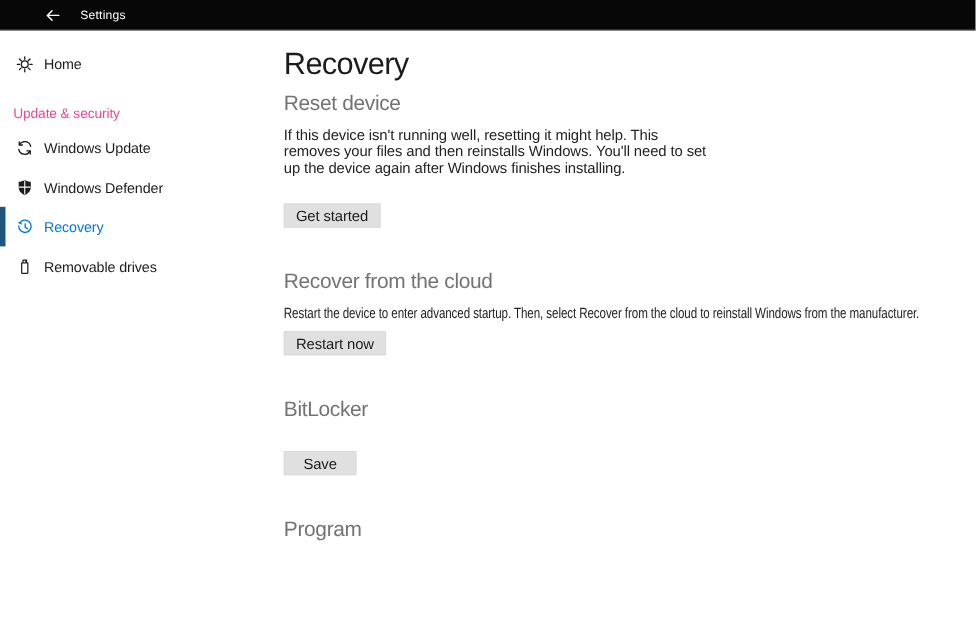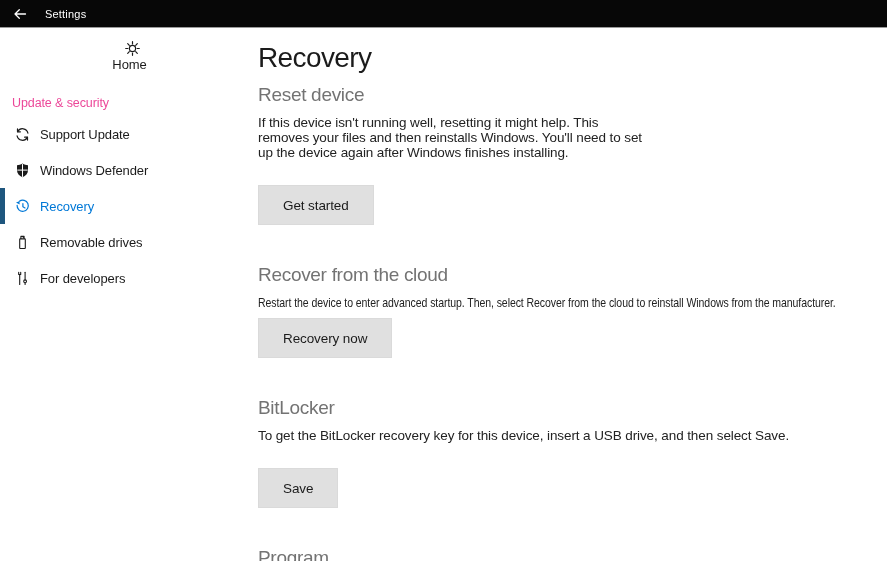--- a/index.html
+++ b/index.html
@@ -6,46 +6,46 @@
   body{
     width:887px;height:561px;position:relative;overflow:hidden;
     background:#ffffff;color:#1b1b1b;
     font-family:"Liberation Sans","DejaVu Sans",sans-serif;
     letter-spacing:-0.1px;
   }
   
   .titlebar{
     position:absolute;top:0;left:0;right:0;height:27px;
     background:#070707;border-bottom:1px solid #9a9a9a;
-    display:flex;align-items:center;color:#fff;z-index:10;
+    display:flex;align-items:center;color:#fff;z-index:10;padding-left:28px;
   }
   .back-btn{width:16px;height:16px;margin-left:12px;display:flex;align-items:center;justify-content:center;cursor:pointer;}
   .titlebar-title{margin-left:17px;font-size:11px;letter-spacing:0.2px;}
   
   .edge-strip{position:absolute;left:0;top:28px;bottom:0;width:3px;background:#f6ee3a;z-index:5;}
   
   .sidebar{position:absolute;left:0;top:28px;bottom:0;width:250px;background:#fff;z-index:6;}
   .nav-item{position:relative;height:36px;display:flex;align-items:center;cursor:pointer;color:#1b1b1b;}
   .nav-item .icon{width:17px;height:17px;margin-left:14px;flex:0 0 17px;display:flex;align-items:center;justify-content:center;}
   .nav-item .label{margin-left:9px;font-size:13px;white-space:nowrap;}
   .nav-item.selected{color:#0078d7;}
   .sel-bar{position:absolute;left:0;top:0;width:5px;height:36px;background:#1e567e;}
-  .home-item{margin-top:12px;flex-direction:column;}
+  .home-item{margin-top:12px;}
   .group-label{margin:19px 0 5px 12px;font-size:12.5px;color:#ec4899;line-height:16px;}
   svg{display:block;}
   
   .main{position:absolute;left:258px;top:28px;right:2px;bottom:0;}
   .page-title{margin:14px 0 0;font-size:28px;font-weight:300;line-height:32px;letter-spacing:-0.6px;color:#1b1b1b;}
   .block h2{margin:38px 0 0;font-size:19px;font-weight:400;line-height:24px;letter-spacing:-0.3px;color:#737373;}
   .block.first h2{margin-top:9px;}
   .body-text{margin:8px 0 0;font-size:13.5px;line-height:15px;white-space:pre-line;color:#222;}
   .body-text.oneline{white-space:nowrap;display:inline-block;transform:scaleX(0.78);transform-origin:0 50%;}
   .btn{
-    display:inline-block;margin-top:7px;height:40px;min-width:66px;box-sizing:border-box;
-    padding:3px 24px;background:#e0e0e0;border:1px solid #dadada;
+    display:inline-block;margin-top:7px;height:22px;min-width:66px;box-sizing:border-box;
+    padding:3px 10px;background:#e0e0e0;border:1px solid #dadada;
     font-family:inherit;font-size:13.5px;color:#1b1b1b;text-align:center;cursor:pointer;letter-spacing:-0.1px;
   }
 </style>
 </head>
 <body>
 
 <div class="titlebar">
   <div class="back-btn">
     <span>
       <svg width="16" height="16" viewBox="0 0 16 16" fill="none" stroke="#ffffff" stroke-width="1.3" stroke-linecap="round" stroke-linejoin="round">
@@ -74,21 +74,21 @@
 
   <div class="nav-item">
     <span class="icon">
       <svg width="17" height="17" viewBox="0 0 17 17" fill="none" stroke="currentColor" stroke-width="1.2" stroke-linecap="round" stroke-linejoin="round">
         <path d="M13.9 7.1a5.5 5.5 0 0 0-10.2-1.5"></path>
         <path d="M3.1 9.9a5.5 5.5 0 0 0 10.2 1.5"></path>
         <path d="M3.5 2.9v2.9h2.9"></path>
         <path d="M13.5 14.1v-2.9h-2.9"></path>
       </svg>
     </span>
-    <span class="label">Support Update</span>
+    <span class="label">Windows Update</span>
   </div>
 
   <div class="nav-item">
     <span class="icon">
       <svg width="17" height="17" viewBox="0 0 17 17">
         <path d="M8.5 1.6C6.7 2.7 4.8 3.2 3 3.3v4.9c0 3.3 2.2 5.7 5.5 7.1 3.3-1.4 5.5-3.8 5.5-7.1V3.3c-1.8-.1-3.7-.6-5.5-1.7z" fill="currentColor"></path>
         <path d="M8.5 2.1v12.8M3.3 8.1h10.4" stroke="#ffffff" stroke-width="1"></path>
       </svg>
     </span>
     <span class="label">Windows Defender</span>
@@ -111,55 +111,44 @@
     <span class="icon">
       <svg width="17" height="17" viewBox="0 0 17 17" fill="none" stroke="currentColor" stroke-width="1.1" stroke-linejoin="round">
         <rect x="5.7" y="4.9" width="5.6" height="9.6" rx="0.5"></rect>
         <path d="M6.9 4.9V2.4h3.2v2.5"></path>
         <path d="M9.3 3.1v.8"></path>
       </svg>
     </span>
     <span class="label">Removable drives</span>
   </div>
 
-  <div class="nav-item">
-    <span class="icon">
-      <svg width="17" height="17" viewBox="0 0 17 17" fill="none" stroke="currentColor" stroke-width="1.1" stroke-linecap="round">
-        <path d="M4.7 2.2v2.3M6.7 2.2v2.3M4.7 4.5h2M5.7 4.7v9.7"></path>
-        <path d="M11.1 2.2v7.7"></path>
-        <circle cx="11.1" cy="11.3" r="1.4"></circle>
-        <path d="M11.1 12.7v1.7"></path>
-      </svg>
-    </span>
-    <span class="label">For developers</span>
-  </div>
 
 
 </div>
 
 <div class="main">
   <h1 class="page-title">Recovery</h1>
 
   <section class="block first">
     <h2>Reset device</h2>
     <p class="body-text">If this device isn't running well, resetting it might help. This
 removes your files and then reinstalls Windows. You'll need to set
 up the device again after Windows finishes installing.</p><br>
     <button class="btn">Get started</button>
   </section>
 
   <section class="block">
     <h2>Recover from the cloud</h2>
     <p class="body-text oneline">Restart the device to enter advanced startup. Then, select Recover from the cloud to reinstall Windows from the manufacturer.</p><br>
-    <button class="btn">Recovery now</button>
+    <button class="btn">Restart now</button>
   </section>
 
   <section class="block">
     <h2>BitLocker</h2>
-    <p class="body-text">To get the BitLocker recovery key for this device, insert a USB drive, and then select Save.</p><br>
+    <br>
     <button class="btn">Save</button>
   </section>
 
   <section class="block">
     <h2>Program</h2>
     <br>
     
   </section>
 </div>
 

